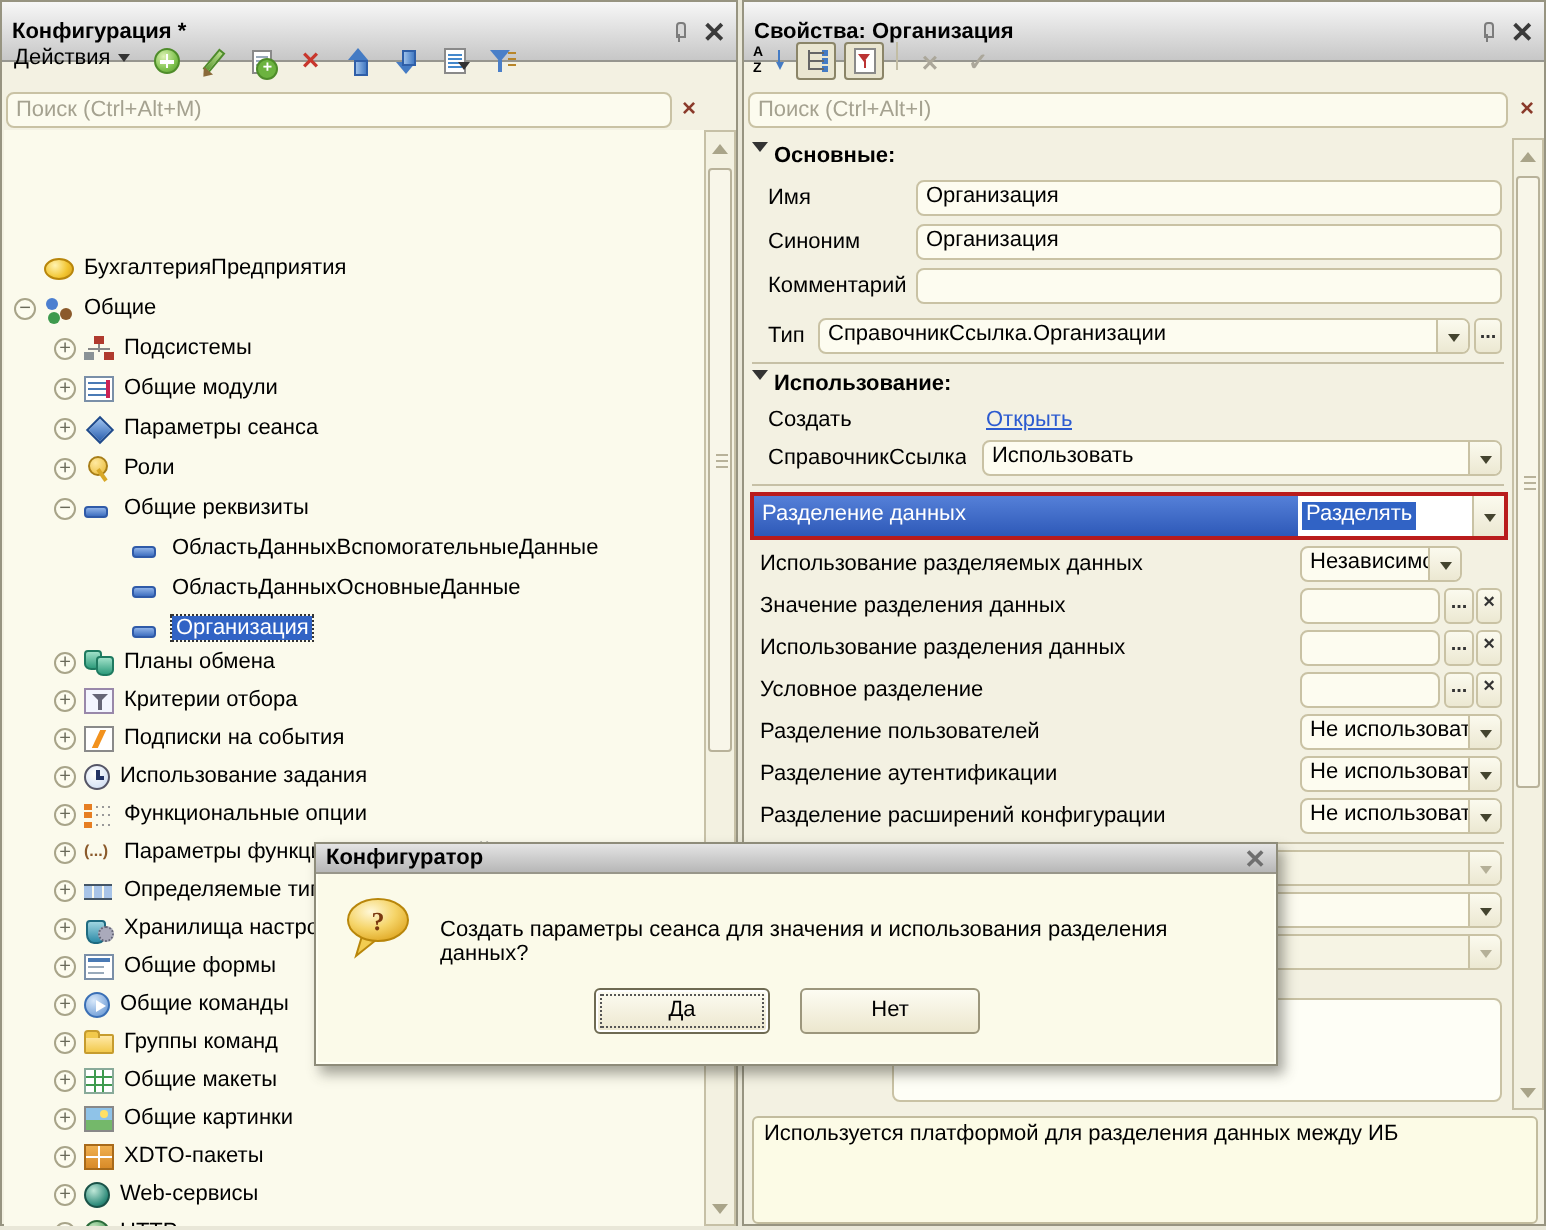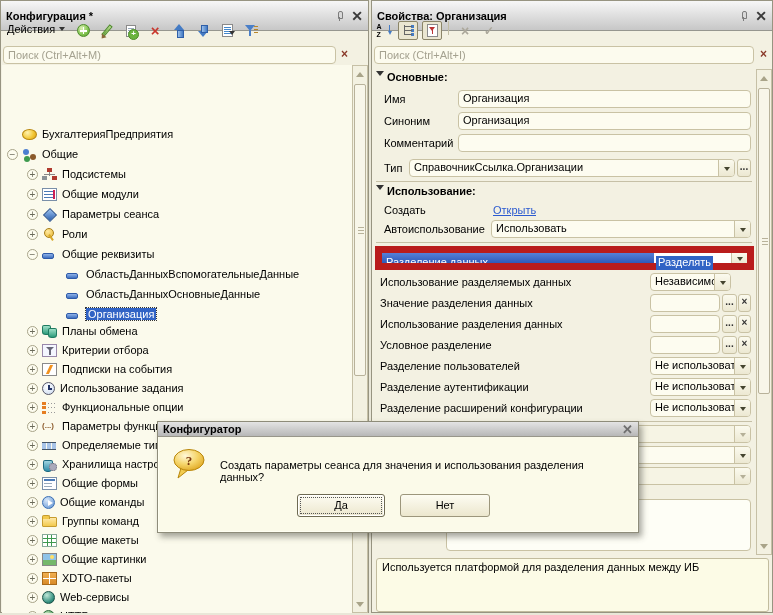--- a/index.html
+++ b/index.html
@@ -184,21 +184,21 @@
   .combo .cv { flex:1; padding:1px 4px; white-space:nowrap; overflow:hidden; }
   .combo .db { width:16px; border-left:1px solid #C9C2A4; background:linear-gradient(#FBFAEE,#ECE8D2);
     display:flex; align-items:center; justify-content:center; }
   .combo .db i, .db2 i { width:0; height:0; border:3.5px solid transparent; border-top:4.5px solid #44442F; margin-top:4px; }
   .combo.dis { background:#F6F4E4; }
   .combo.dis .db i { border-top-color:#B5B098; }
   .btn3 { position:absolute; height:18px; border:1px solid #C9C2A4; border-radius:3px;
     background:linear-gradient(#FBFAEE,#ECE8D2); font-size:10px; text-align:center; line-height:14px; font-weight:bold; color:#333; }
   .hr { position:absolute; left:4px; right:20px; height:1px; background:#C6C0A6; }
   .link { color:#2C5BD0; text-decoration:underline; }
-  .focusrow { position:absolute; left:3px; top:245px; width:379px; height:24px; border:7px solid #b91c1c; display:flex; background:#FFF; }
+  .focusrow { position:absolute; left:3px; top:245px; width:379px; height:24px; border:2px solid #b91c1c; display:flex; background:#FFF; }
   .focusrow .flab { width:272px; background:linear-gradient(#5580D8,#2E59B8); color:#FFF; padding:3px 0 0 4px; white-space:nowrap; overflow:hidden; }
   .focusrow .fcombo { flex:1; display:flex; background:#FFF; }
   .focusrow .fval { margin:3px 0 0 2px; height:14px; background:#3163C5; color:#FFF; padding:0 2px; white-space:nowrap; }
   .focusrow .db2 { margin-left:auto; width:16px; border-left:1px solid #C9C2A4; background:linear-gradient(#FBFAEE,#ECE8D2);
     display:flex; align-items:center; justify-content:center; }
   .bigbox { position:absolute; left:74px; top:498px; width:305px; height:52px; background:#FEFEF6;
     border:1px solid #C9C2A4; border-radius:4px; }
   .hint { position:absolute; left:4px; top:557px; width:393px; height:54px; background:#FCFBE6;
     border:1px solid #C2BC9E; border-radius:3px; padding:2px 5px; }
 
@@ -445,21 +445,21 @@
     <span class="db">
         <i></i>
       </span>
   </div>
   <div class="btn3" style="left:365px;top:158px;width:14px">...</div>
 
   <div class="hr" style="top:180px"></div>
   <div class="sect" style="top:184px"><span class="tri"></span><span>Использование:</span></div>
   <span class="plabel" style="left:12px;top:203px">Создать</span>
   <span class="plabel link" style="left:121px;top:203px">Открыть</span>
-  <span class="plabel" style="left:12px;top:222px">Автоиспользование</span>
+  <span class="plabel" style="left:12px;top:222px">СправочникСсылка</span>
   <div class="combo" style="left:119px;top:219px;width:260px">
     <span class="cv">Использовать</span>
     <span class="db">
         <i></i>
       </span>
   </div>
 
   <div class="hr" style="top:241px"></div>
 
   <div class="focusrow">

